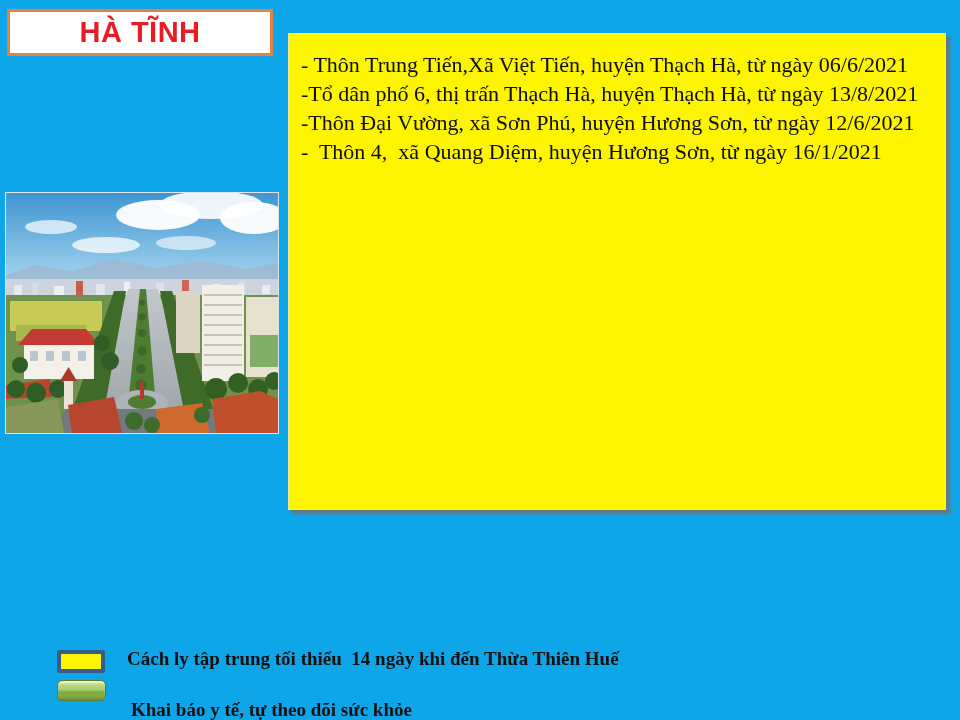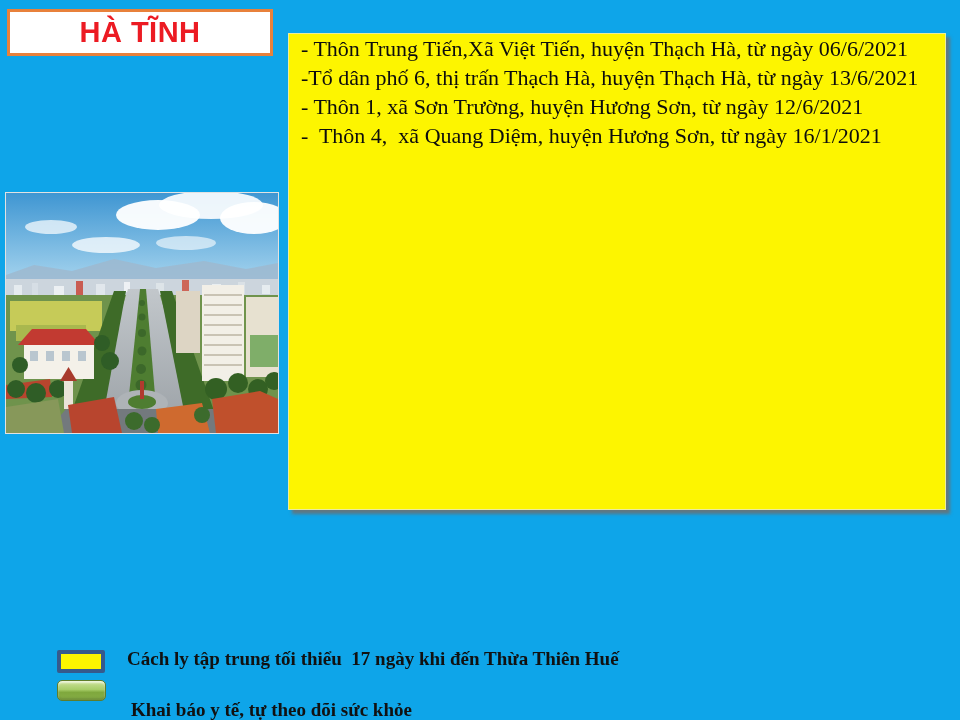--- a/index.html
+++ b/index.html
@@ -16,21 +16,21 @@
   .title-box span{
     font-family:"Liberation Sans",sans-serif;font-weight:bold;
     font-size:29px;color:#EC1B23;letter-spacing:0.5px;white-space:nowrap;
   }
 
   
   .notice-box{
     position:absolute;left:288px;top:33px;width:658px;height:477px;
     background:#FDF500;border:1px solid #ECEC9E;box-sizing:border-box;
     box-shadow:4px 4px 3px rgba(110,110,110,0.85);
-    padding:0 10px 0 12px;
+    padding:16px 10px 0 12px;
   }
   .notice-box p{
     margin:0;font-size:22px;line-height:29px;color:#0d0d0d;
     white-space:pre-wrap;
   }
   .notice-box p.hanging{padding-left:30px;text-indent:-30px;}
 
   
   .photo{
     position:absolute;left:5px;top:192px;width:272px;height:240px;
@@ -171,24 +171,24 @@
       <g fill="#3c6b2c">
         <circle cx="128" cy="228" r="9"></circle>
           <circle cx="146" cy="232" r="8"></circle>
         <circle cx="196" cy="222" r="8"></circle>
       </g>
     </svg>
   </div>
 
   <div class="notice-box">
     <p>- Thôn Trung Tiến,Xã Việt Tiến, huyện Thạch Hà, từ ngày 06/6/2021</p>
-    <p>-Tổ dân phố 6, thị trấn Thạch Hà, huyện Thạch Hà, từ ngày 13/6/2021</p>
-    <p>- Thôn 1, xã Sơn Trường, huyện Hương Sơn, từ ngày 12/6/2021</p>
+    <p>-Tổ dân phố 6, thị trấn Thạch Hà, huyện Thạch Hà, từ ngày 13/8/2021</p>
+    <p>-Thôn Đại Vường, xã Sơn Phú, huyện Hương Sơn, từ ngày 12/6/2021</p>
     <p>-  Thôn 4,  xã Quang Diệm, huyện Hương Sơn, từ ngày 16/1/2021</p>
   </div>
 
   <div class="legend-swatch-quarantine"></div>
-  <div class="legend-label l1">Cách ly tập trung tối thiểu  17 ngày khi đến Thừa Thiên Huế</div>
+  <div class="legend-label l1">Cách ly tập trung tối thiểu  14 ngày khi đến Thừa Thiên Huế</div>
 
   <div class="legend-swatch-monitor"></div>
   <div class="legend-label l2">Khai báo y tế, tự theo dõi sức khỏe</div>
 
 </div>
 
 </body></html>

